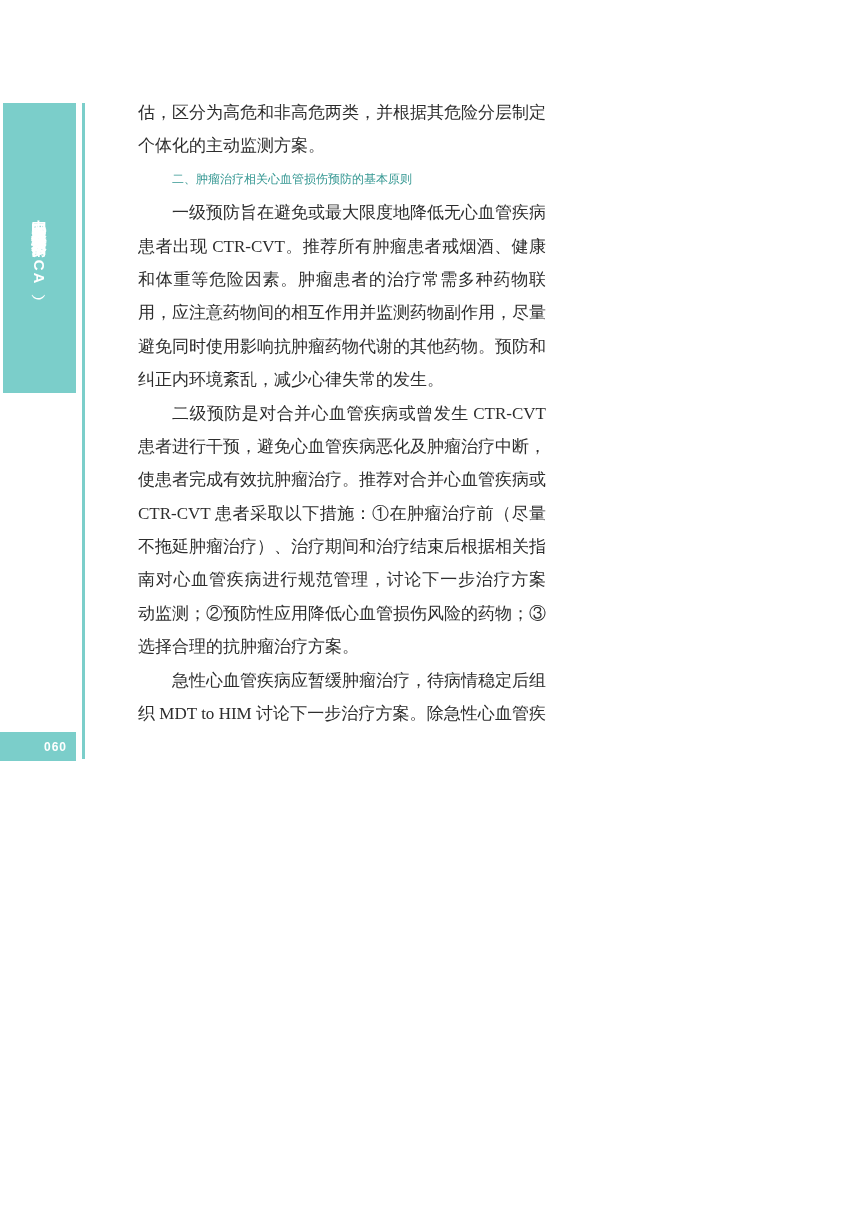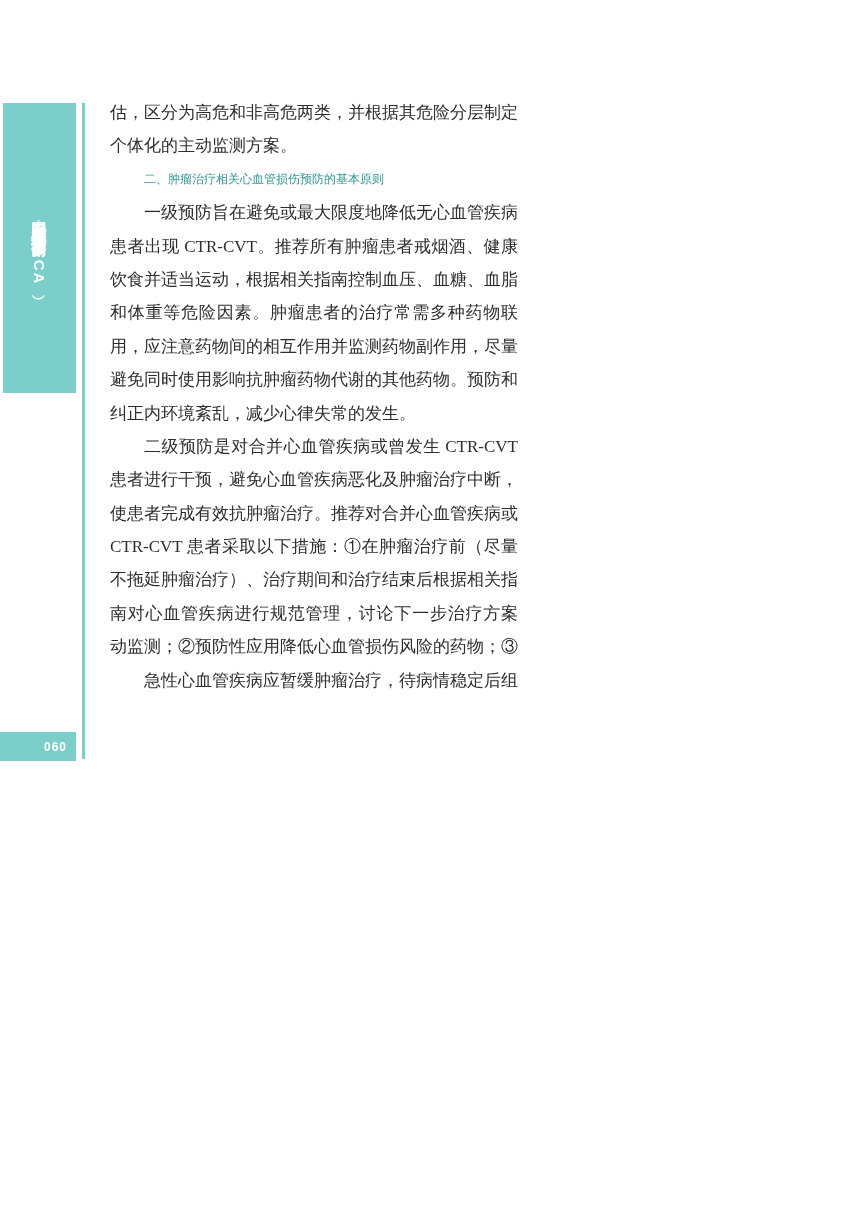--- a/index.html
+++ b/index.html
@@ -62,20 +62,21 @@
     width:408px;
   }
   .line{
     width:408px;
     height:33.4px;
     line-height:33.4px;
     font-size:17px;
     color:var(--body-text);
     overflow:hidden;
     white-space:nowrap;
+    margin-left:28px;
   }
   .line.justify{
     white-space:normal;
     text-align:justify;
     text-align-last:justify;
   }
   .line.indent{
     text-indent:34px;
   }
   .line.heading{
@@ -100,28 +101,29 @@
   <div class="badge">
     <span class="badge-num">060</span>
   </div>
 
   <div class="text-col">
       <div class="line justify">估，区分为高危和非高危两类，并根据其危险分层制定</div>
       <div class="line">个体化的主动监测方案。</div>
       <div class="line heading indent">二、肿瘤治疗相关心血管损伤预防的基本原则</div>
       <div class="line indent justify">一级预防旨在避免或最大限度地降低无心血管疾病</div>
       <div class="line justify">患者出现 CTR-CVT。推荐所有肿瘤患者戒烟酒、健康</div>
-      <div class="line justify">饮食并适当运动，根据相关指南控制血压、血糖、血脂</div>
       <div class="line justify">和体重等危险因素。肿瘤患者的治疗常需多种药物联</div>
       <div class="line justify">用，应注意药物间的相互作用并监测药物副作用，尽量</div>
       <div class="line justify">避免同时使用影响抗肿瘤药物代谢的其他药物。预防和</div>
       <div class="line">纠正内环境紊乱，减少心律失常的发生。</div>
       <div class="line indent justify">二级预防是对合并心血管疾病或曾发生 CTR-CVT</div>
       <div class="line justify">患者进行干预，避免心血管疾病恶化及肿瘤治疗中断，</div>
       <div class="line justify">使患者完成有效抗肿瘤治疗。推荐对合并心血管疾病或</div>
       <div class="line justify">CTR-CVT 患者采取以下措施：①在肿瘤治疗前（尽量</div>
       <div class="line justify">不拖延肿瘤治疗）、治疗期间和治疗结束后根据相关指</div>
       <div class="line justify">南对心血管疾病进行规范管理，讨论下一步治疗方案</div>
       <div class="line justify">动监测；②预防性应用降低心血管损伤风险的药物；③</div>
+      <div class="line">选择合理的抗肿瘤治疗方案。</div>
       <div class="line indent justify">急性心血管疾病应暂缓肿瘤治疗，待病情稳定后组</div>
+      <div class="line justify">织 MDT to HIM 讨论下一步治疗方案。除急性心血管疾</div>
     </div>
 
 </div>
 
 </body></html>

